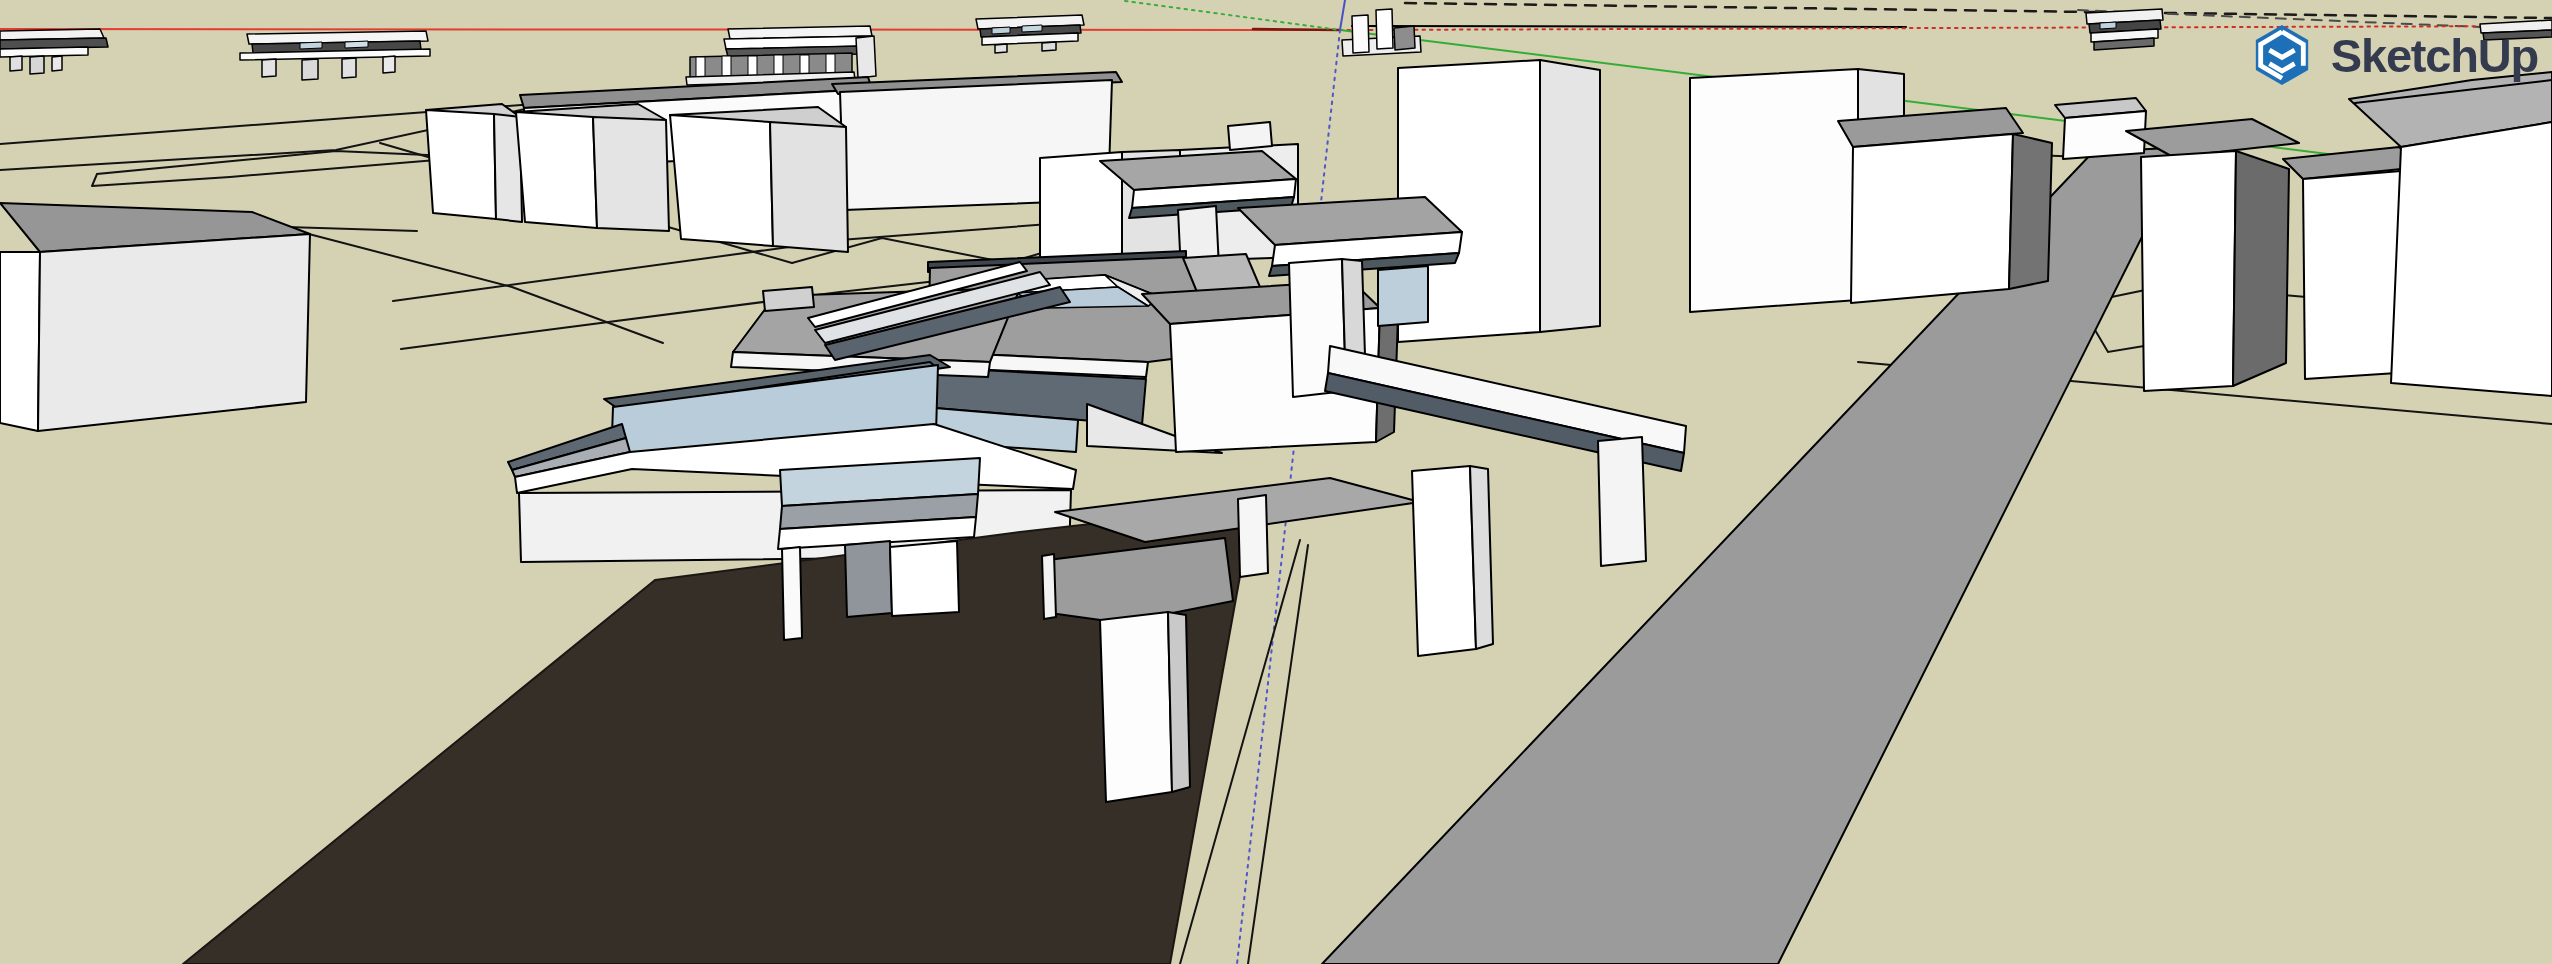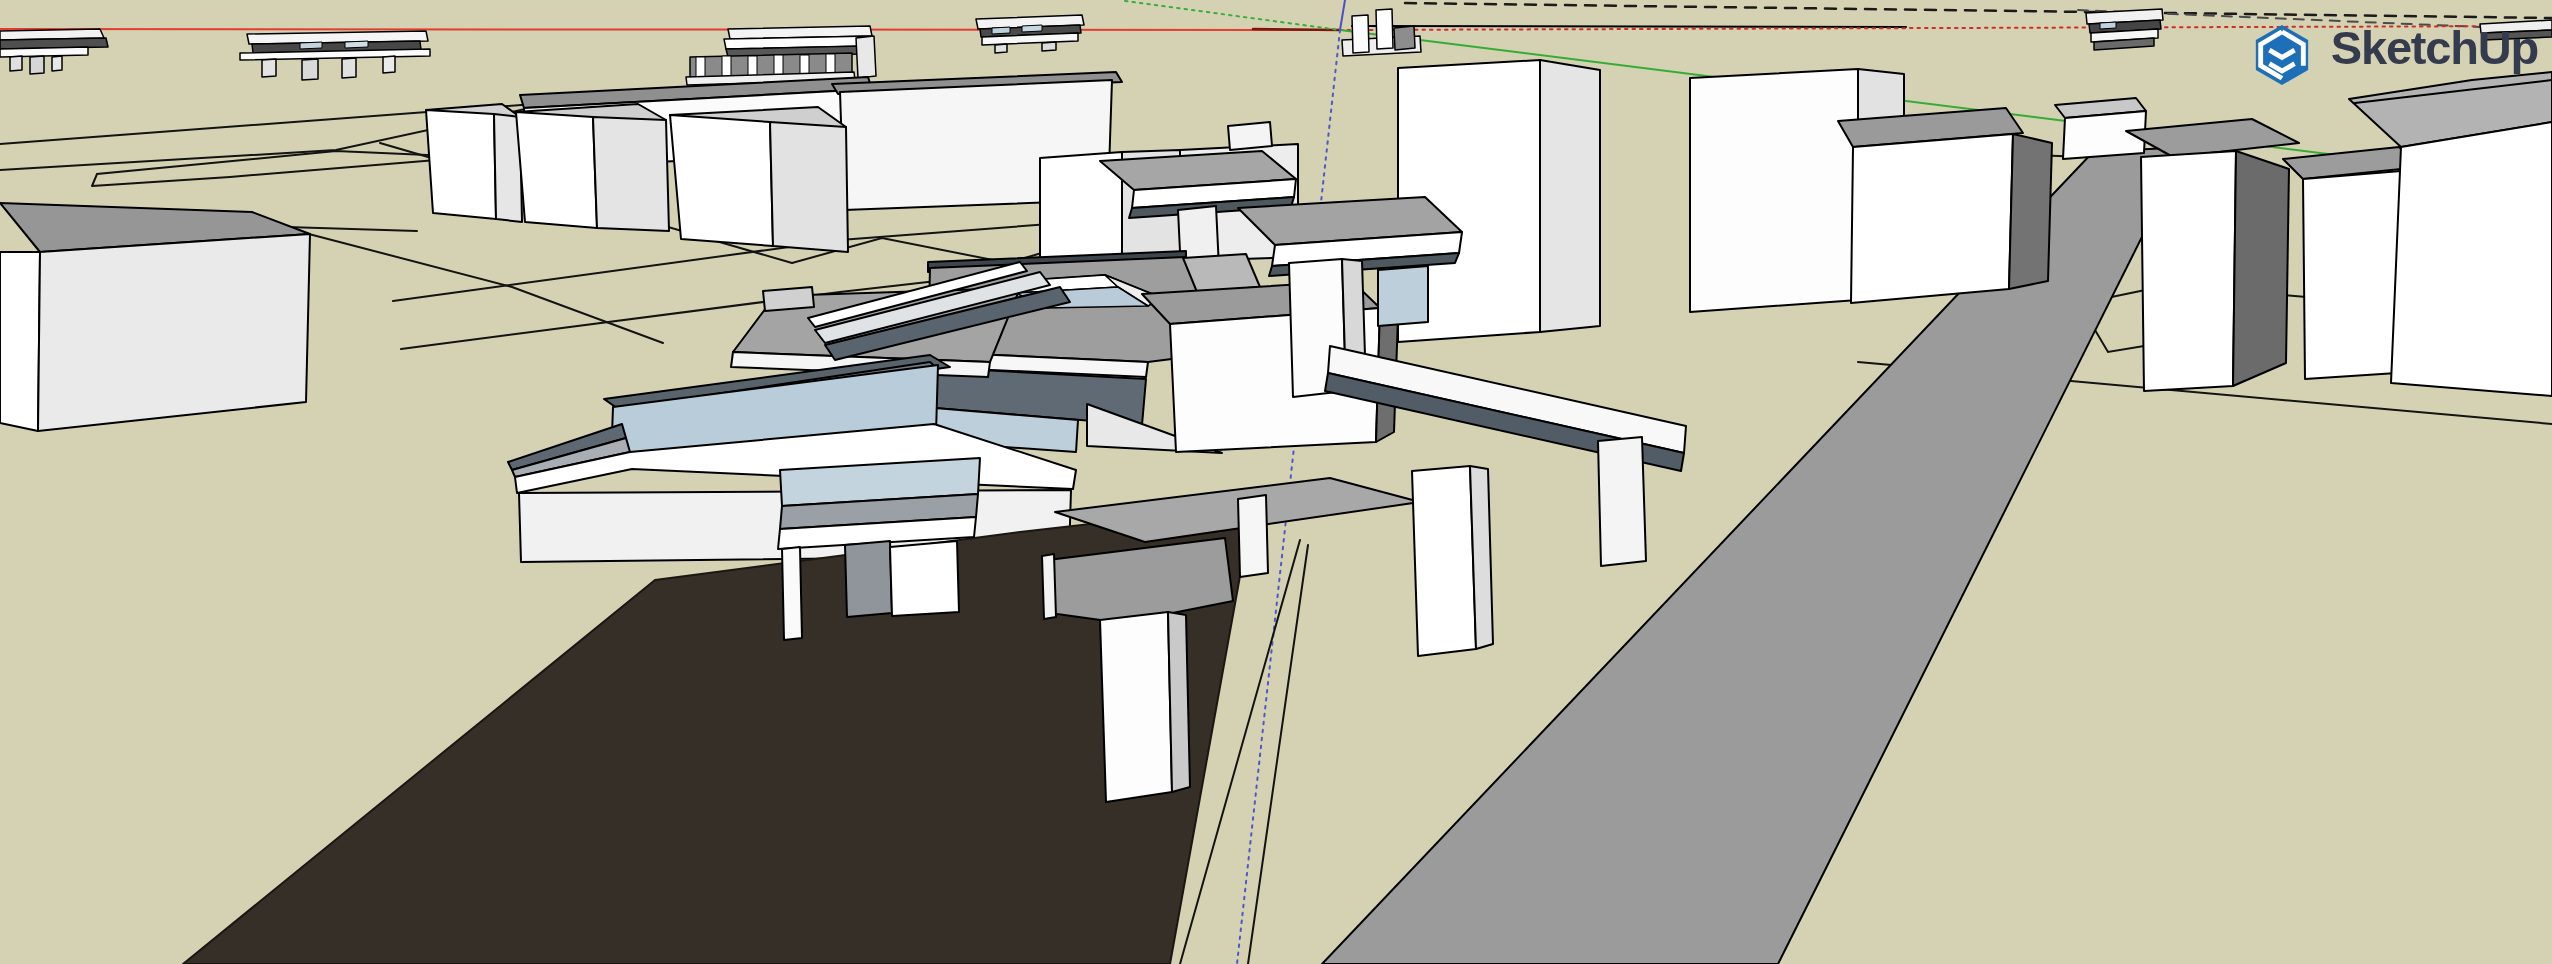--- a/index.html
+++ b/index.html
@@ -1,19 +1,19 @@
 <!DOCTYPE html>
 <html><head>
 <meta charset="utf-8">
 <style>
   html,body{margin:0;padding:0;background:#d5d2b4;}
   #stage{position:relative;width:2552px;height:964px;overflow:hidden;background:#d5d2b4;
          font-family:"Liberation Sans", sans-serif;}
   #viewport-svg{position:absolute;left:0;top:0;width:100%;height:100%;display:block;}
-  #logo{position:absolute;top:24px;right:14px;display:flex;align-items:flex-start;gap:17px;
+  #logo{position:absolute;top:24px;right:14px;display:flex;align-items:center;gap:17px;
         user-select:none;}
   #logo .icon{width:64px;height:62px;display:block;}
   #logo .word{font-size:47px;font-weight:bold;letter-spacing:-1.2px;color:#353b4f;
               line-height:1;}
 </style>
 </head>
 <body>
 
 <div id="stage">
   <svg id="viewport-svg" viewBox="0 0 2552 964" preserveAspectRatio="none">

